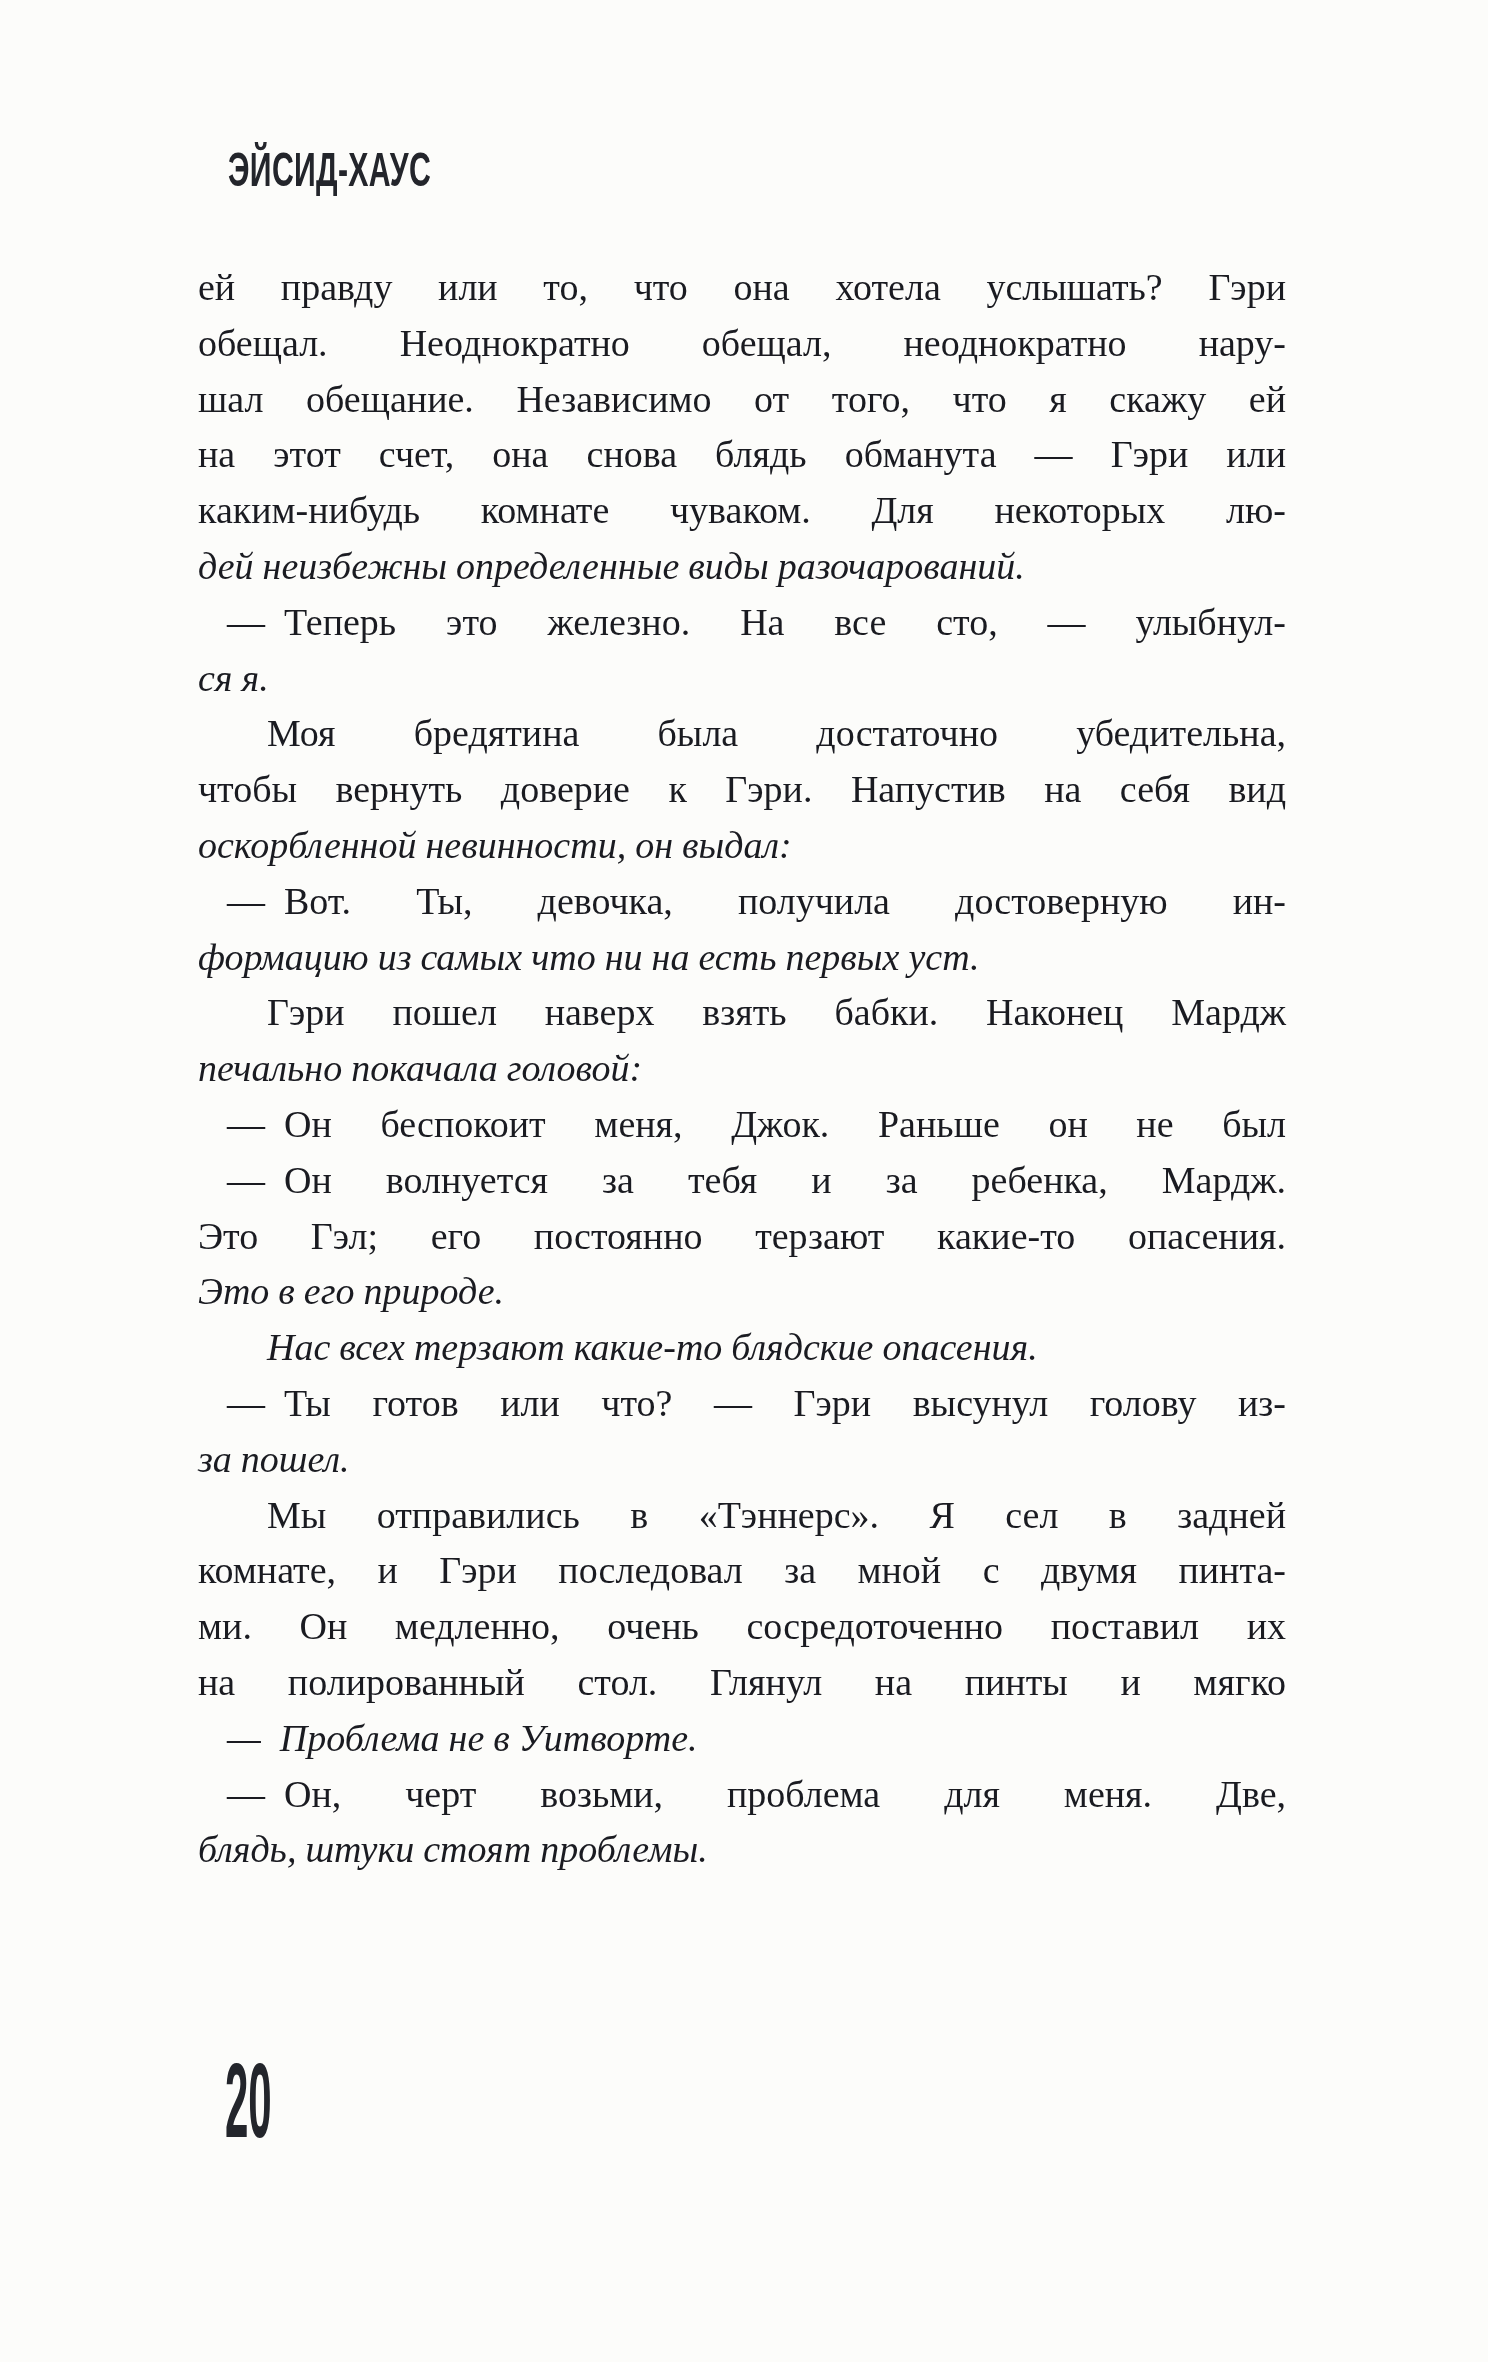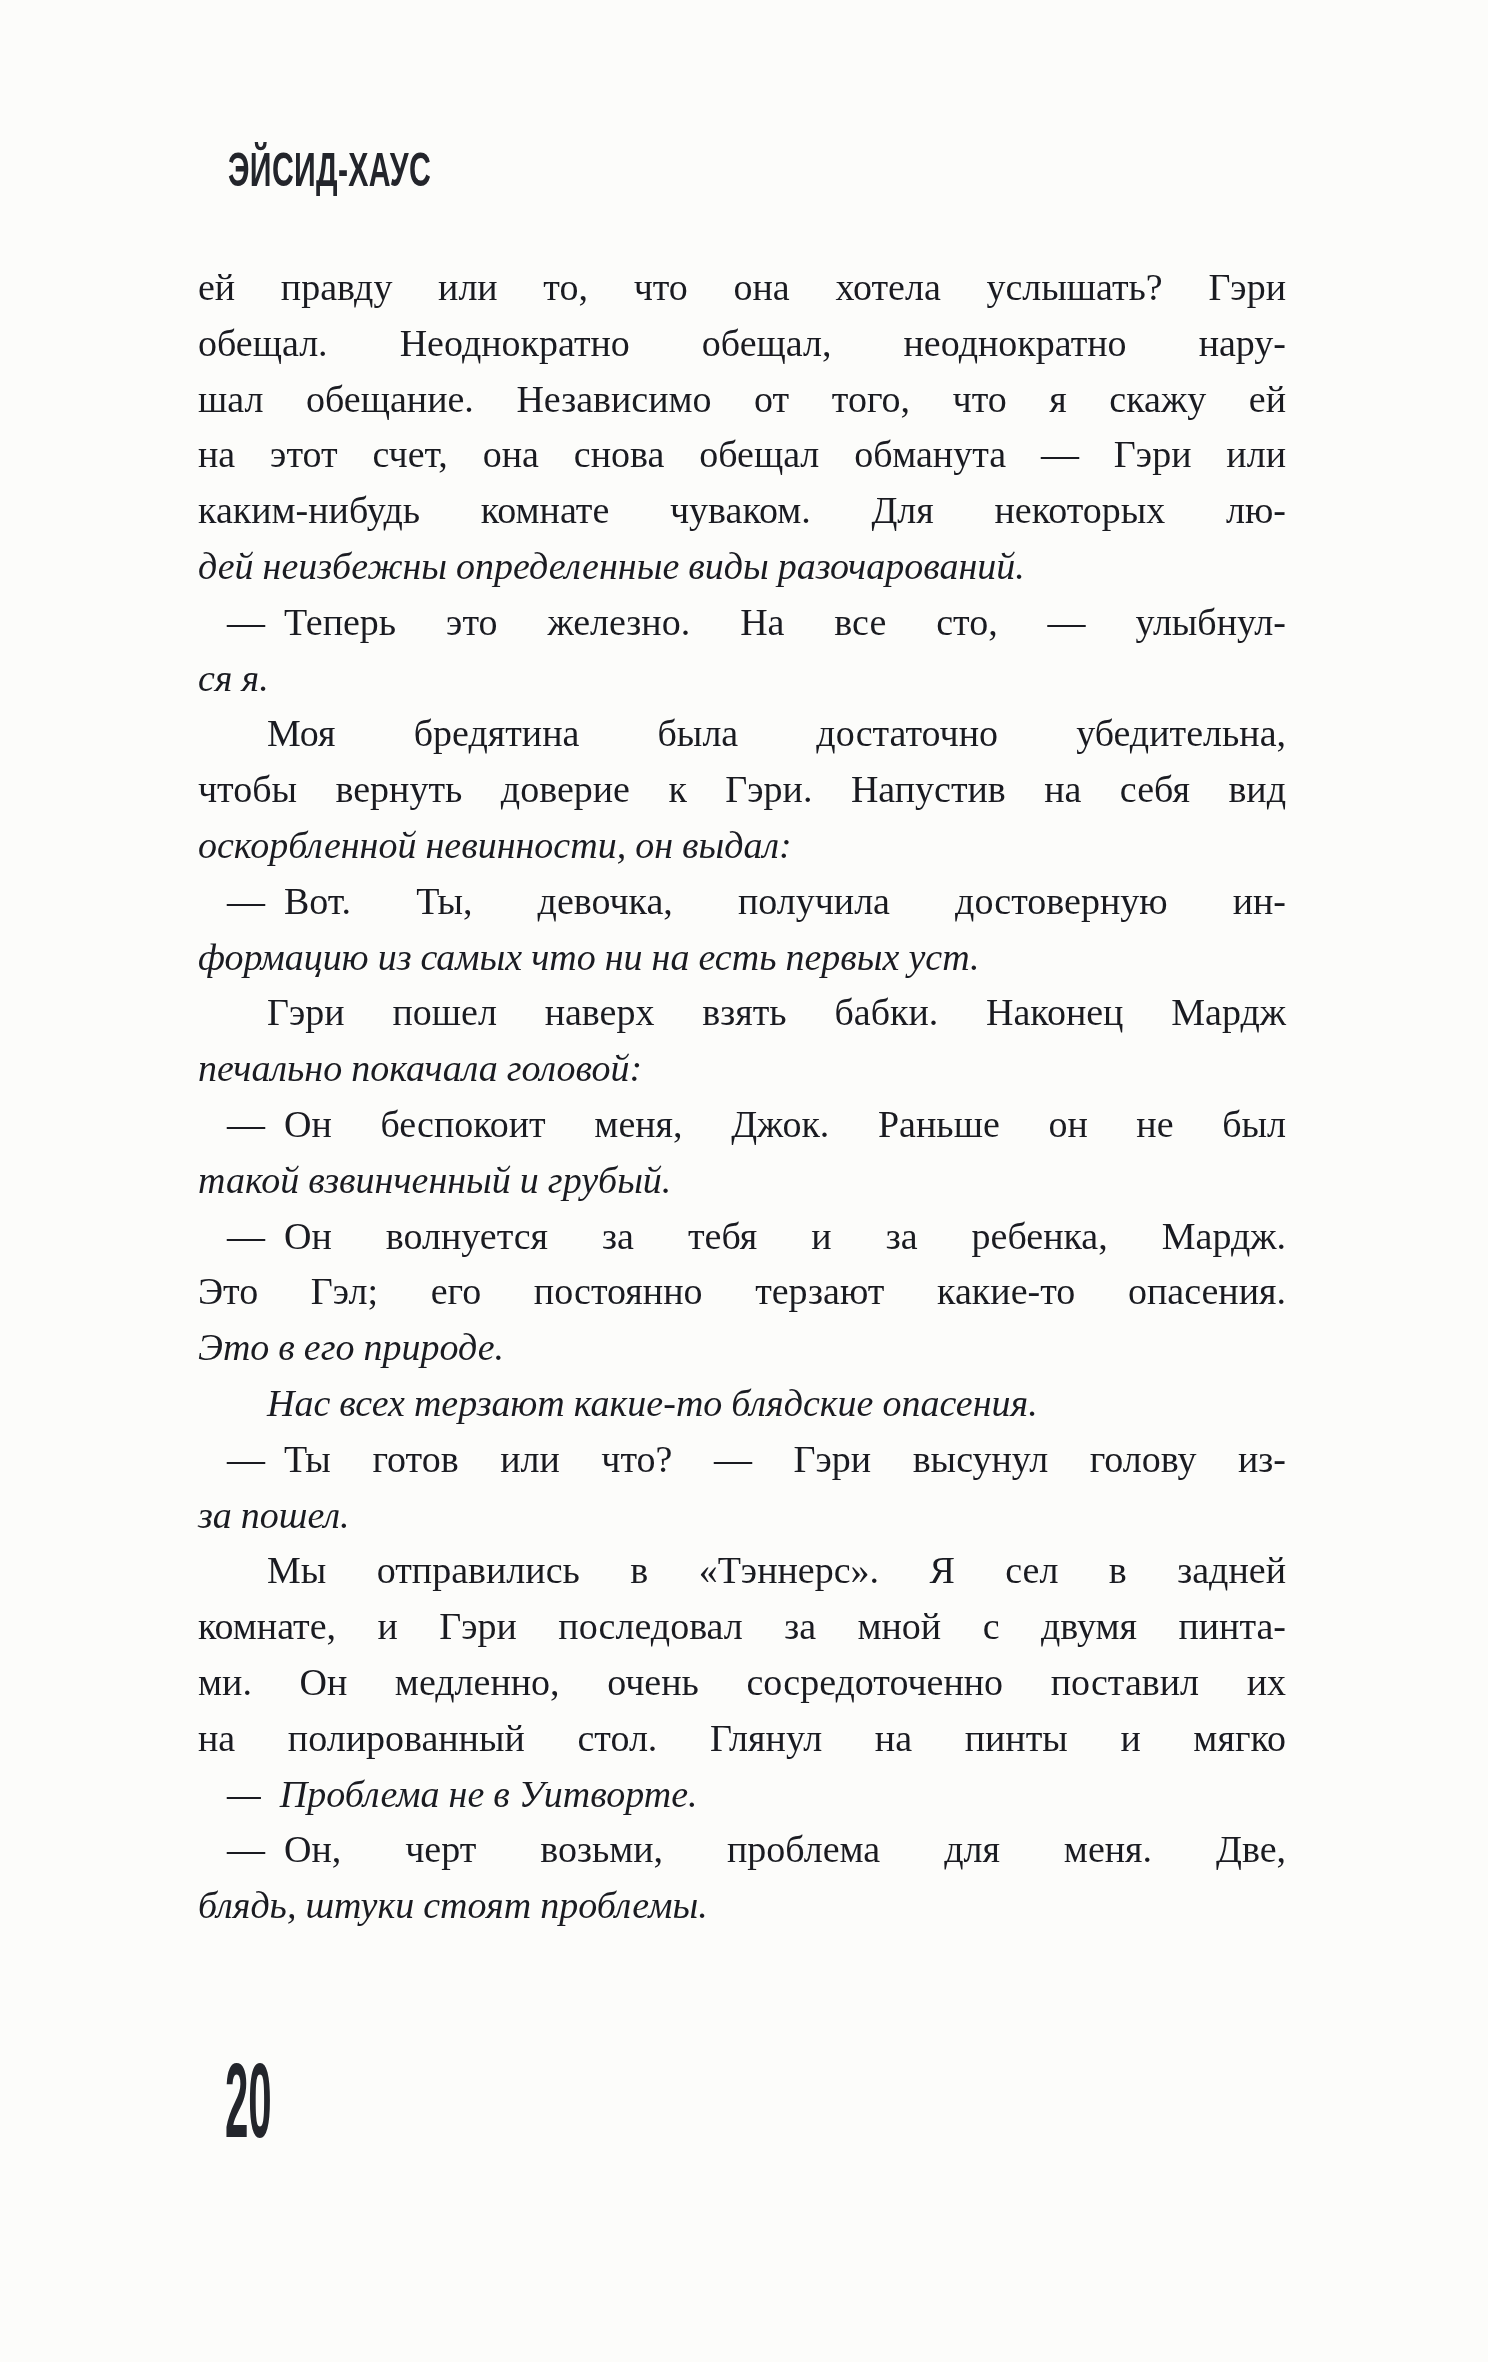--- a/index.html
+++ b/index.html
@@ -77,21 +77,21 @@
 <body>
 
 <div class="page">
   <div class="running-header">ЭЙСИД-ХАУС</div>
 
   <main class="page-text">
       <div class="para continuation">
         <div class="line first">ей правду или то, что она хотела услышать? Гэри</div>
         <div class="line">обещал. Неоднократно обещал, неоднократно нару-</div>
         <div class="line">шал обещание. Независимо от того, что я скажу ей</div>
-        <div class="line">на этот счет, она снова обещал обманута — Гэри или</div>
+        <div class="line">на этот счет, она снова блядь обманута — Гэри или</div>
         <div class="line">каким-нибудь комнате чуваком. Для некоторых лю-</div>
         <div class="line last">дей неизбежны определенные виды разочарований.</div>
       </div>
       <div class="para dialogue">
         <div class="line first">— Теперь это железно. На все сто, — улыбнул-</div>
         <div class="line last">ся я.</div>
       </div>
       <div class="para prose">
         <div class="line first">Моя бредятина была достаточно убедительна,</div>
         <div class="line">чтобы вернуть доверие к Гэри. Напустив на себя вид</div>
@@ -100,21 +100,20 @@
       <div class="para dialogue">
         <div class="line first">— Вот. Ты, девочка, получила достоверную ин-</div>
         <div class="line last">формацию из самых что ни на есть первых уст.</div>
       </div>
       <div class="para prose">
         <div class="line first">Гэри пошел наверх взять бабки. Наконец Мардж</div>
         <div class="line last">печально покачала головой:</div>
       </div>
       <div class="para dialogue">
         <div class="line first">— Он беспокоит меня, Джок. Раньше он не был</div>
-        <div class="line last">такой взвинченный и грубый.</div>
       </div>
       <div class="para dialogue">
         <div class="line first">— Он волнуется за тебя и за ребенка, Мардж.</div>
         <div class="line">Это Гэл; его постоянно терзают какие-то опасения.</div>
         <div class="line last">Это в его природе.</div>
       </div>
       <div class="para prose">
         <div class="line first last">Нас всех терзают какие-то блядские опасения.</div>
       </div>
       <div class="para dialogue">

